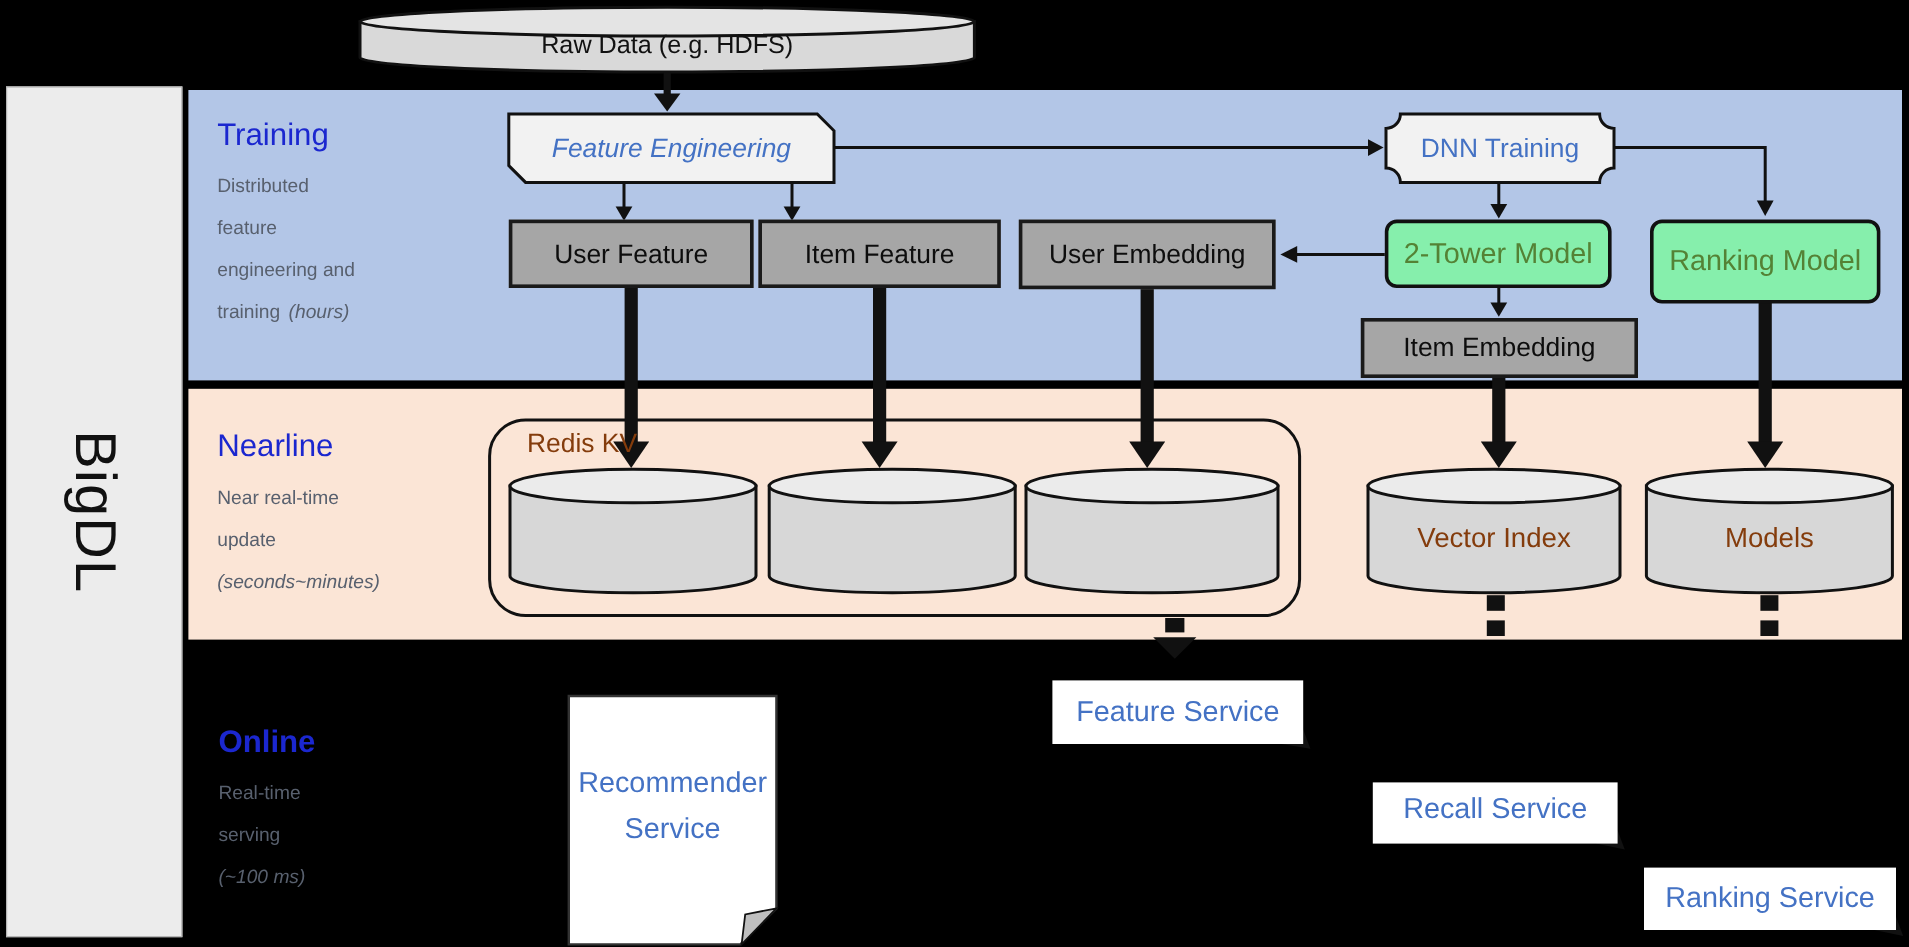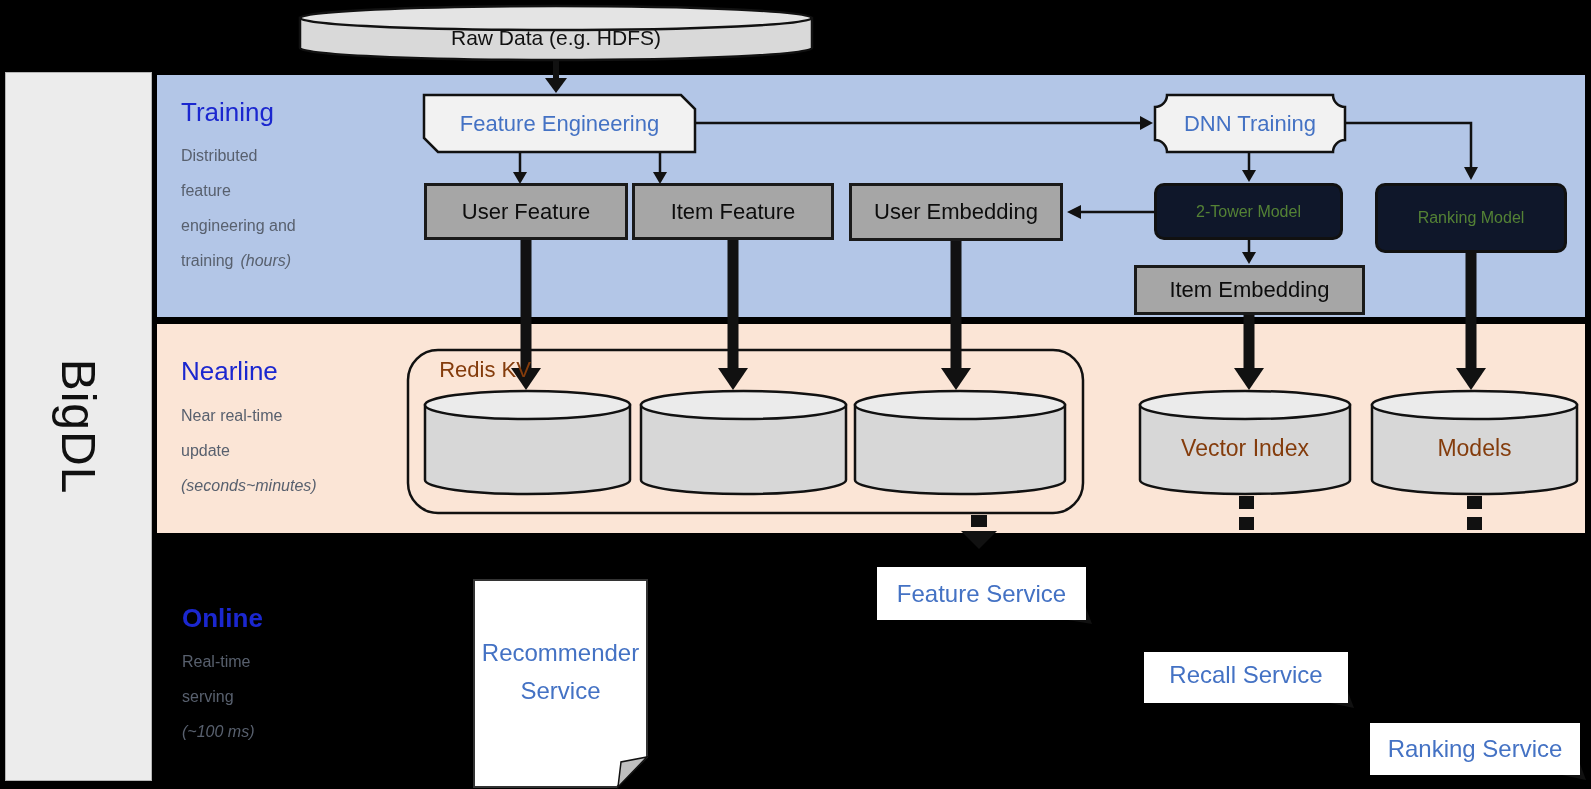--- a/index.html
+++ b/index.html
@@ -3,21 +3,21 @@
 <meta charset="utf-8">
 <style>
   html,body{margin:0;padding:0;background:#000;}
   .canvas{position:relative;width:1591px;height:789px;background:#000;
           font-family:"Liberation Sans",sans-serif;overflow:hidden;}
   .band{position:absolute;}
   .overlay{position:absolute;left:0;top:0;z-index:2;}
   .node,.label{position:absolute;z-index:3;display:flex;align-items:center;justify-content:center;
                box-sizing:border-box;text-align:center;}
   .gray-box{background:#a6a6a6;border:3px solid #1a1a1a;color:#0d0d0d;font-size:22px;}
-  .round-box{background:#0f172a;border:3px solid #111;border-radius:10px;color:#548235;font-size:16px;}
+  .round-box{background:#86efac;border:3px solid #111;border-radius:10px;color:#548235;font-size:24px;}
   .blue-text{color:#4472c4;}
   .brown-text{color:#843c0c;}
   .sec-title{position:absolute;z-index:3;font-size:26px;color:#1b27cf;}
   .desc{position:absolute;z-index:3;font-size:16px;color:#58606e;line-height:35px;}
   .it{font-style:italic;}
   .sp{margin-left:7px;}
   .bigdl-bar{position:absolute;left:5px;top:72px;width:145px;height:707px;background:#ececec;
              border:1px solid #b5b5b5;z-index:1;display:flex;align-items:center;justify-content:center;}
   .bigdl-text{transform:rotate(90deg);font-size:48px;color:#111;letter-spacing:1px;white-space:nowrap;}
 </style>
@@ -157,21 +157,21 @@
   <div class="label" style="left:306px;top:24px;width:500px;height:28px;font-size:21px;color:#111;">Raw Data (e.g. HDFS)</div>
 
   <div class="sec-title" style="left:181px;top:97px;">Training</div>
   <div class="desc" style="left:181px;top:138px;width:250px;">
     <div>Distributed</div>
     <div>feature</div>
     <div>engineering and</div>
     <div><span>training</span><span class="it sp">(hours)</span></div>
   </div>
 
-  <div class="label blue-text" style="left:424px;top:95px;width:271px;height:57px;font-size:22px;">Feature Engineering</div>
+  <div class="label blue-text" style="left:424px;top:95px;width:271px;height:57px;font-size:22px;font-style:italic;">Feature Engineering</div>
   <div class="label blue-text" style="left:1155px;top:95px;width:190px;height:57px;font-size:22px;">DNN Training</div>
 
   <div class="node gray-box" style="left:424px;top:183px;width:204px;height:57px;">User Feature</div>
   <div class="node gray-box" style="left:632px;top:183px;width:202px;height:57px;">Item Feature</div>
   <div class="node gray-box" style="left:849px;top:183px;width:214px;height:58px;">User Embedding</div>
   <div class="node round-box" style="left:1154px;top:183px;width:189px;height:57px;">2-Tower Model</div>
   <div class="node round-box" style="left:1375px;top:183px;width:192px;height:70px;">Ranking Model</div>
   <div class="node gray-box" style="left:1134px;top:265px;width:231px;height:50px;">Item Embedding</div>
 
   <div class="sec-title" style="left:181px;top:356px;">Nearline</div>

